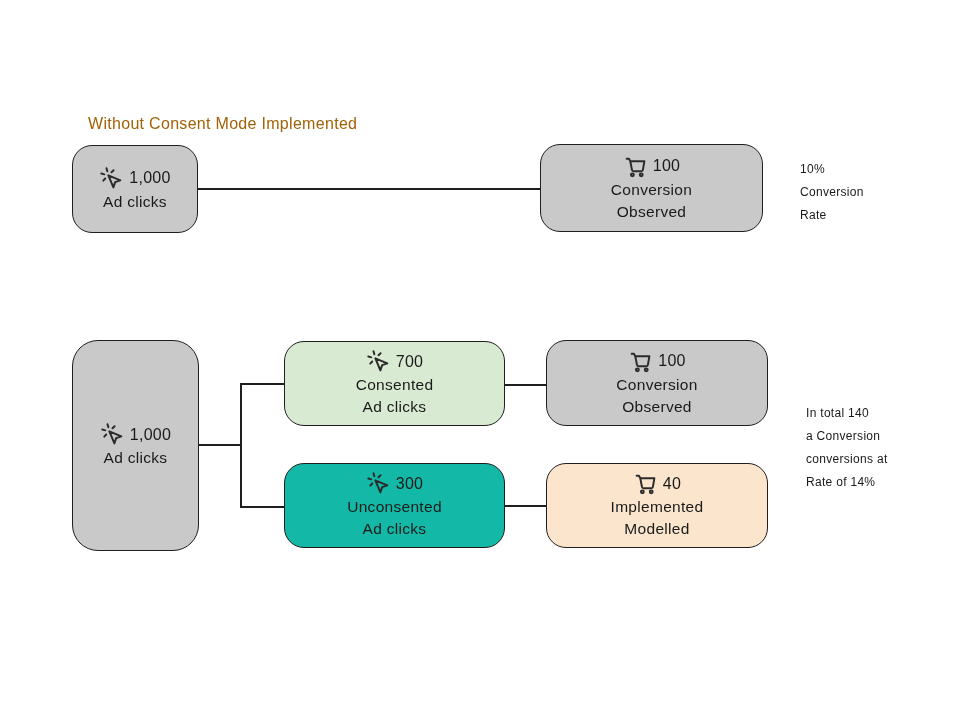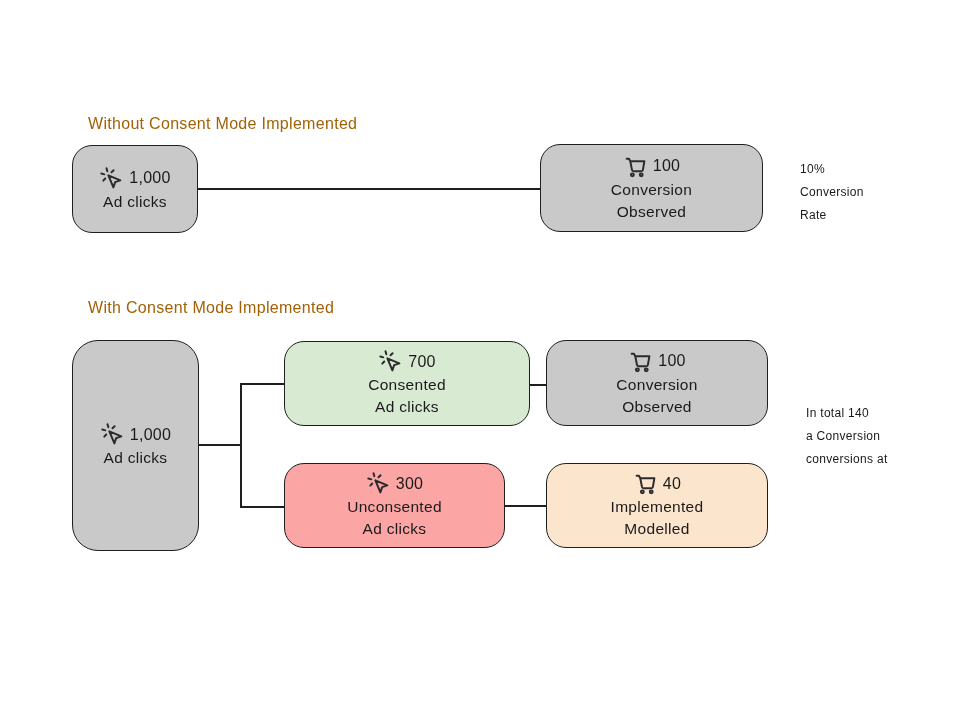--- a/index.html
+++ b/index.html
@@ -45,21 +45,20 @@
         <path d="M3.5 4.5h2.2L7 7m0 0 1.6 8.2a1.6 1.6 0 0 0 1.6 1.3h7.3a1.6 1.6 0 0 0 1.6-1.3L20.5 7Z"></path>
       </g>
     </symbol>
   </defs>
 </svg>
 
 <div class="canvas">
 
   <div class="section-title" style="left:88px;top:115px">Without Consent Mode Implemented</div>
 
-  <div class="section-title" style="left:88px;top:299px">With Consent Mode Implemented</div>
 
   <div class="connector" style="left:198px;top:188px;width:343px;height:1.5px"></div>
   <div class="connector" style="left:199px;top:444px;width:42px;height:1.5px"></div>
   <div class="connector" style="left:240px;top:383px;width:1.5px;height:124px"></div>
   <div class="connector" style="left:240px;top:383px;width:45px;height:1.5px"></div>
   <div class="connector" style="left:240px;top:506px;width:45px;height:1.5px"></div>
   <div class="connector" style="left:505px;top:384px;width:41px;height:1.5px"></div>
   <div class="connector" style="left:505px;top:505px;width:41px;height:1.5px"></div>
 
   <div class="node" style="left: 72px; top: 145px; width: 126px; height: 88px; background-color: rgb(201, 201, 201);">
@@ -92,32 +91,32 @@
   <div class="node tall" style="left: 72px; top: 340px; width: 127px; height: 211px; background-color: rgb(201, 201, 201);">
     <div class="value-row">
       <svg class="ic">
           <use href="#i-click"></use>
         </svg>
       <span class="value">1,000</span>
     </div>
     <div class="node-line">Ad clicks</div>
   </div>
 
-  <div class="node" style="left: 284px; top: 341px; width: 246px; height: 85px; background-color: rgb(217, 234, 211);">
+  <div class="node" style="left: 284px; top: 341px; width: 221px; height: 85px; background-color: rgb(217, 234, 211);">
     <div class="value-row">
       <svg class="ic">
           <use href="#i-click"></use>
         </svg>
       <span class="value">700</span>
     </div>
     <div class="node-line">Consented</div>
     <div class="node-line">Ad clicks</div>
   </div>
 
-  <div class="node" style="left: 284px; top: 463px; width: 221px; height: 85px; background-color: #fca5a5;">
+  <div class="node" style="left: 284px; top: 463px; width: 221px; height: 85px; background-color: #14b8a6;">
     <div class="value-row">
       <svg class="ic">
           <use href="#i-click"></use>
         </svg>
       <span class="value">300</span>
     </div>
     <div class="node-line">Unconsented</div>
     <div class="node-line">Ad clicks</div>
   </div>
 
@@ -140,15 +139,16 @@
       <span class="value">40</span>
     </div>
     <div class="node-line">Implemented</div>
     <div class="node-line">Modelled</div>
   </div>
 
   <div class="note" style="left:806px;top:402px;width:150px">
     <div>In total 140</div>
     <div>a Conversion</div>
     <div>conversions at</div>
+    <div>Rate of 14%</div>
   </div>
 
 </div>
 
 </body></html>

